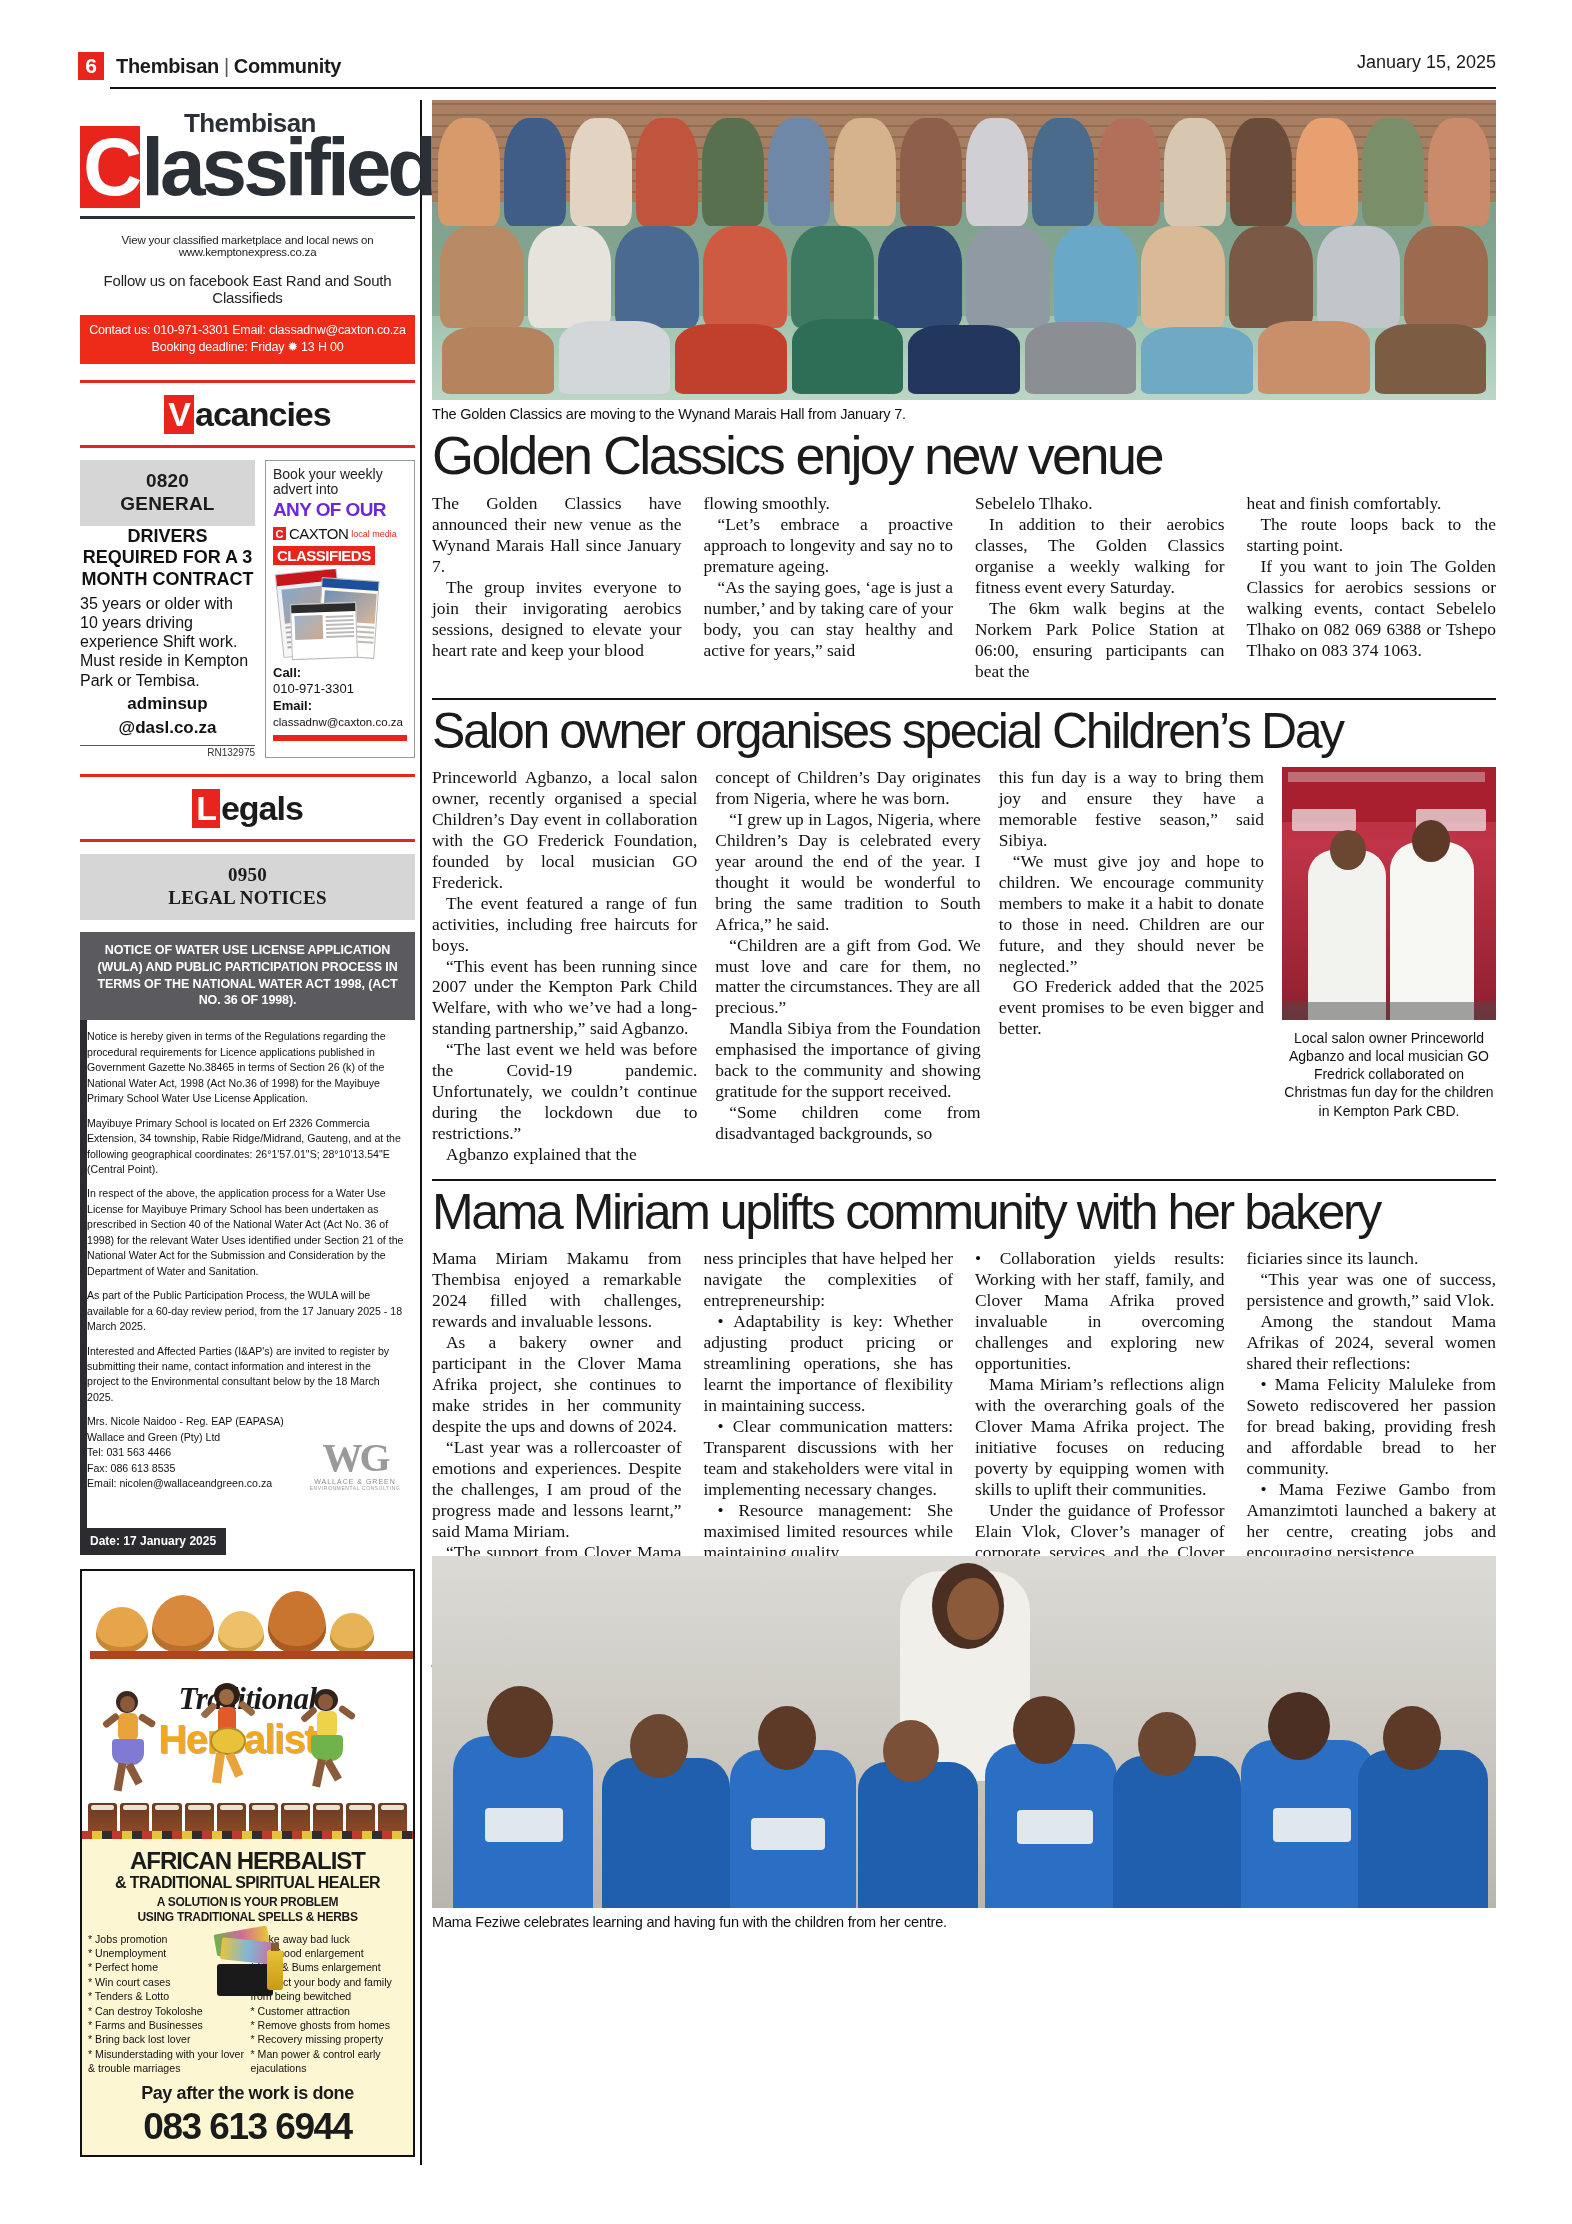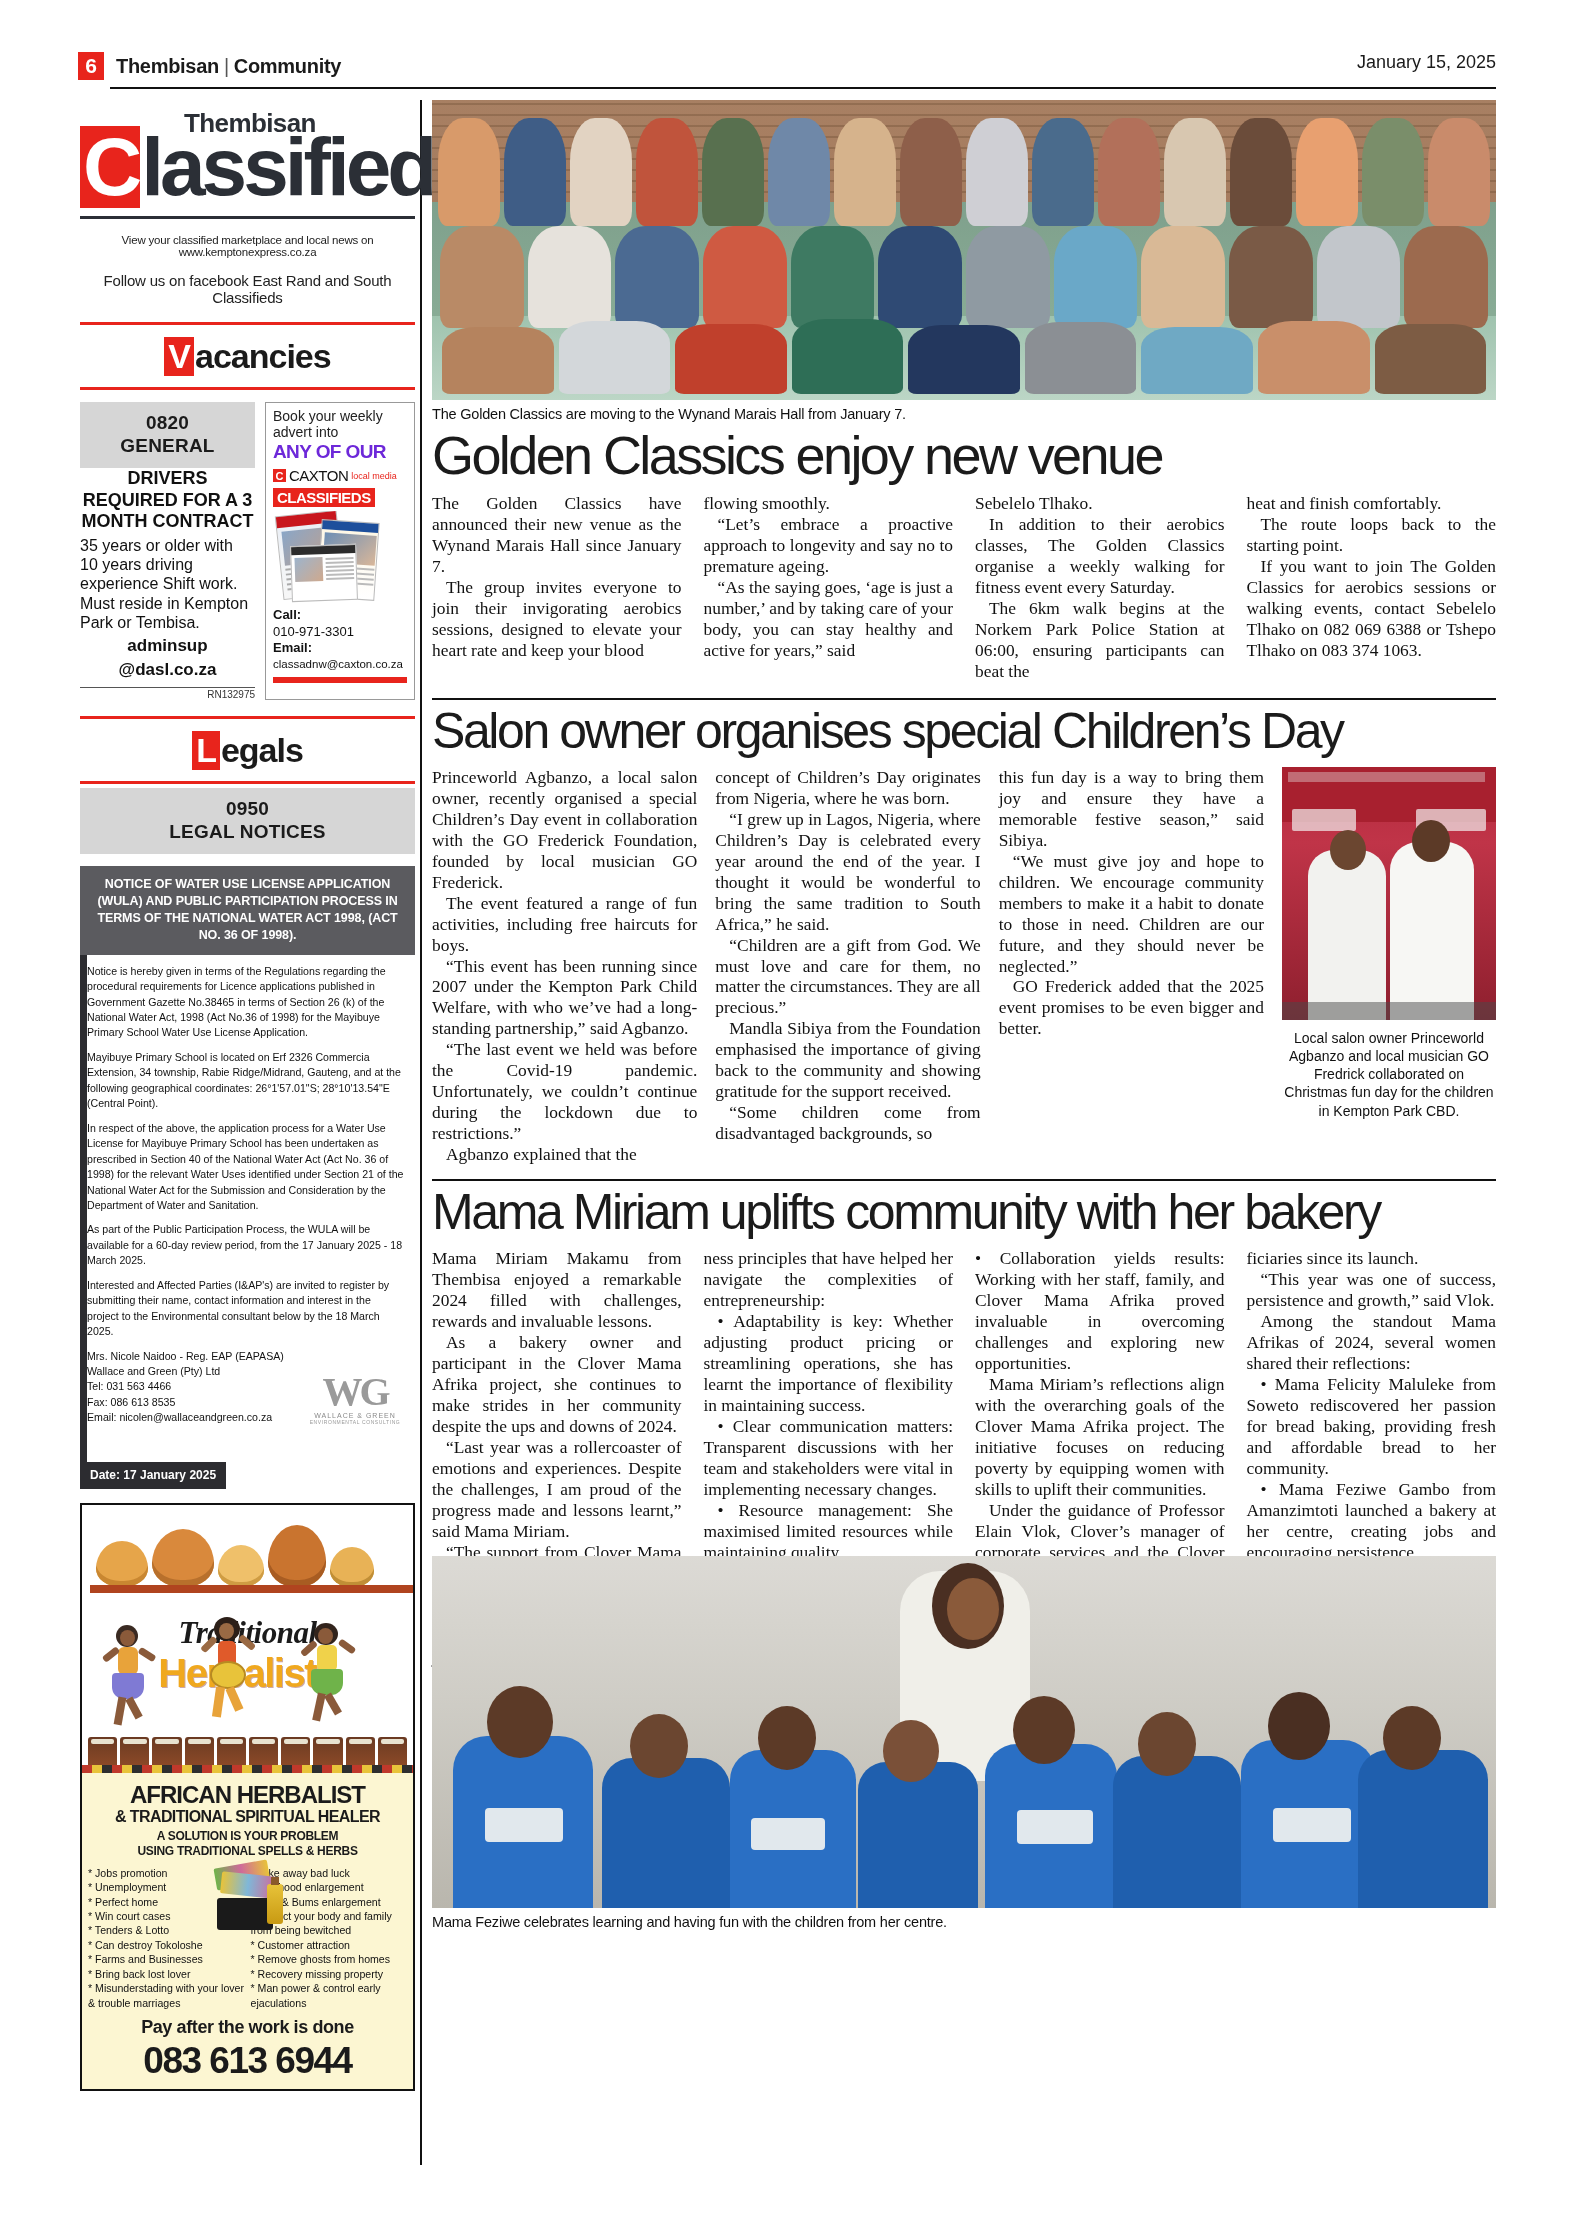--- a/index.html
+++ b/index.html
@@ -250,20 +250,24 @@
 
   <div class="col-left">
 
     <div class="cl-logo">
       <div class="cl-thembisan">Thembisan</div>
       <div class="cl-main"><span class="cap">C</span><span>lassifieds</span></div>
       <div class="cl-rule"></div>
     </div>
     <div class="cl-line1">View your classified marketplace and local news on www.kemptonexpress.co.za</div>
     <div class="cl-line2">Follow us on facebook East Rand and South Classifieds</div>
+    <div class="cl-contact">
+      <span>Contact us: 010-971-3301     Email: classadnw@caxton.co.za</span>
+      <span class="r2">Booking deadline: Friday ✹ 13 H 00</span>
+    </div>
 
     <div class="sec-rule-red"></div>
     <div class="sec-head"><span class="cap">V</span><span>acancies</span></div>
     <div class="sec-rule-red" style="margin-top:0"></div>
 
     <div class="vac-row">
       <div style="flex:1;">
         <div class="cat-box">
           <div>0820</div>
           <div>GENERAL</div>
@@ -310,21 +314,21 @@
           <span style="font-size:11.5px">classadnw@caxton.co.za</span>
         </div>
         <div class="bb-redbar"></div>
       </div>
     </div>
 
     <div class="sec-rule-red"></div>
     <div class="sec-head"><span class="cap">L</span><span>egals</span></div>
     <div class="sec-rule-red" style="margin-top:0"></div>
 
-    <div class="cat-box" style="margin-top:4px;">
+    <div class="cat-box" style="margin-top:12px;font-family:Liberation Serif, serif;">
       <div>0950</div>
       <div>LEGAL NOTICES</div>
     </div>
 
     <div style="margin-top:12px; position:relative;">
       <div class="wula-head">NOTICE OF WATER USE LICENSE APPLICATION (WULA) AND PUBLIC PARTICIPATION PROCESS IN TERMS OF THE NATIONAL WATER ACT 1998, (ACT NO. 36 OF 1998).</div>
       <div class="wula-body">
         <p>Notice is hereby given in terms of the Regulations regarding the procedural requirements for Licence applications published in Government Gazette No.38465 in terms of Section 26 (k) of the National Water Act, 1998 (Act No.36 of 1998) for the Mayibuye Primary School Water Use License Application.</p>
         <p>Mayibuye Primary School is located on Erf 2326 Commercia Extension, 34 township, Rabie Ridge/Midrand, Gauteng, and at the following geographical coordinates: 26°1'57.01"S; 28°10'13.54"E (Central Point).</p>
         <p>In respect of the above, the application process for a Water Use License for Mayibuye Primary School has been undertaken as prescribed in Section 40 of the National Water Act (Act No. 36 of 1998) for the relevant Water Uses identified under Section 21 of the National Water Act for the Submission and Consideration by the Department of Water and Sanitation.</p>

